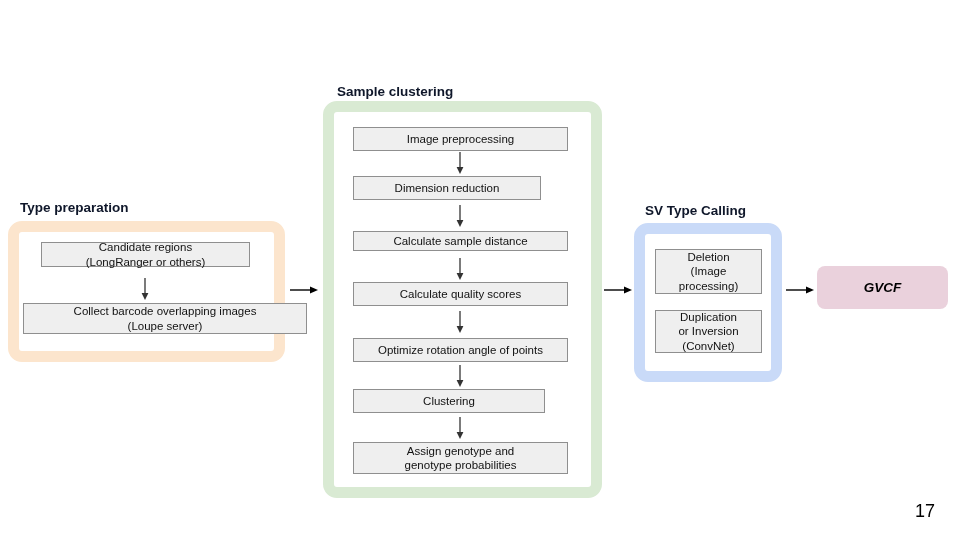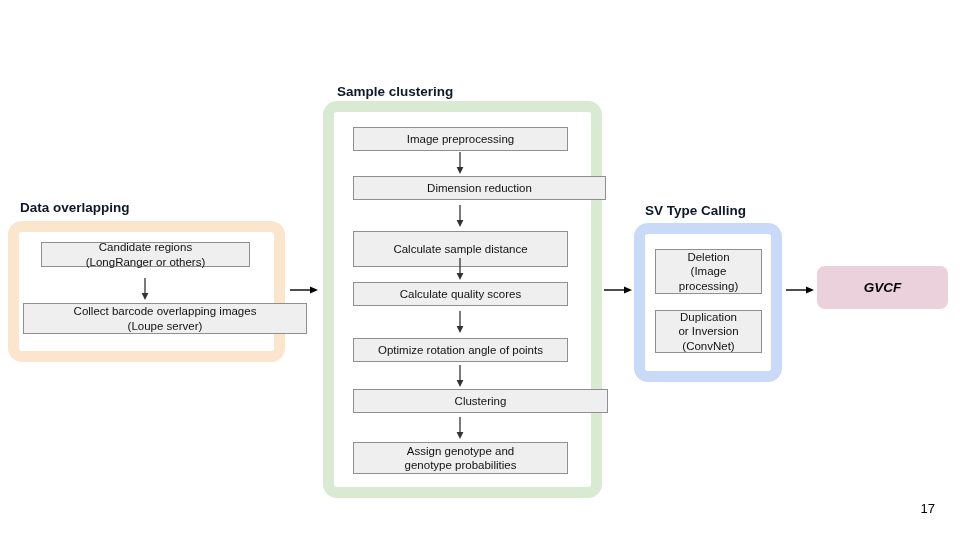--- a/index.html
+++ b/index.html
@@ -57,30 +57,30 @@
     font-weight: bold;
     color: #000000;
   }
 
   .arrow { position: absolute; }
 
   .page-number {
     position: absolute;
     top: 501px;
     right: 25px;
-    font-size: 13px;
+    font-size: 18px;
     color: #000000;
   }
 </style>
 </head>
 <body>
 
 <div class="slide">
 
-  <div class="group-title" style="left:20px; top:200px;">Data overlapping</div>
+  <div class="group-title" style="left:20px; top:200px;">Type preparation</div>
 
   <div class="frame orange" style="left:8px; top:221px; width:277px; height:141px;"></div>
 
   <div class="step-box" style="left:41px; top:242px; width:209px; height:25px;">Candidate regions
 (LongRanger or others)</div>
 
   <svg class="arrow" style="left:139px; top:278px;" width="12" height="22" viewBox="0 0 12 22">
     <line x1="6" y1="0" x2="6" y2="16" stroke="#333333" stroke-width="1.3"></line>
     <polygon points="6,22 2.6,15 9.4,15" fill="#333333"></polygon>
   </svg>
@@ -97,49 +97,49 @@
 
   <div class="frame green" style="left:323px; top:101px; width:279px; height:397px;"></div>
 
   <div class="step-box" style="left:353px; top:127px; width:215px; height:24px;">Image preprocessing</div>
 
   <svg class="arrow" style="left:454px; top:152px;" width="12" height="22" viewBox="0 0 12 22">
     <line x1="6" y1="0" x2="6" y2="16" stroke="#333333" stroke-width="1.3"></line>
     <polygon points="6,22 2.6,15 9.4,15" fill="#333333"></polygon>
   </svg>
 
-  <div class="step-box" style="left:353px; top:176px; width:253px; height:24px;">Dimension reduction</div>
+  <div class="step-box" style="left:353px; top:176px; width:188px; height:24px;">Dimension reduction</div>
 
   <svg class="arrow" style="left:454px; top:205px;" width="12" height="22" viewBox="0 0 12 22">
     <line x1="6" y1="0" x2="6" y2="16" stroke="#333333" stroke-width="1.3"></line>
     <polygon points="6,22 2.6,15 9.4,15" fill="#333333"></polygon>
   </svg>
 
-  <div class="step-box" style="left:353px; top:231px; width:215px; height:36px;">Calculate sample distance</div>
+  <div class="step-box" style="left:353px; top:231px; width:215px; height:20px;">Calculate sample distance</div>
 
   <svg class="arrow" style="left:454px; top:258px;" width="12" height="22" viewBox="0 0 12 22">
     <line x1="6" y1="0" x2="6" y2="16" stroke="#333333" stroke-width="1.3"></line>
     <polygon points="6,22 2.6,15 9.4,15" fill="#333333"></polygon>
   </svg>
 
   <div class="step-box" style="left:353px; top:282px; width:215px; height:24px;">Calculate quality scores</div>
 
   <svg class="arrow" style="left:454px; top:311px;" width="12" height="22" viewBox="0 0 12 22">
     <line x1="6" y1="0" x2="6" y2="16" stroke="#333333" stroke-width="1.3"></line>
     <polygon points="6,22 2.6,15 9.4,15" fill="#333333"></polygon>
   </svg>
 
   <div class="step-box" style="left:353px; top:338px; width:215px; height:24px;">Optimize rotation angle of points</div>
 
   <svg class="arrow" style="left:454px; top:365px;" width="12" height="22" viewBox="0 0 12 22">
     <line x1="6" y1="0" x2="6" y2="16" stroke="#333333" stroke-width="1.3"></line>
     <polygon points="6,22 2.6,15 9.4,15" fill="#333333"></polygon>
   </svg>
 
-  <div class="step-box" style="left:353px; top:389px; width:255px; height:24px;">Clustering</div>
+  <div class="step-box" style="left:353px; top:389px; width:192px; height:24px;">Clustering</div>
 
   <svg class="arrow" style="left:454px; top:417px;" width="12" height="22" viewBox="0 0 12 22">
     <line x1="6" y1="0" x2="6" y2="16" stroke="#333333" stroke-width="1.3"></line>
     <polygon points="6,22 2.6,15 9.4,15" fill="#333333"></polygon>
   </svg>
 
   <div class="step-box" style="left:353px; top:442px; width:215px; height:32px;">Assign genotype and
 genotype probabilities</div>
 
   <svg class="arrow" style="left:604px; top:285px;" width="28" height="10" viewBox="0 0 28 10">

